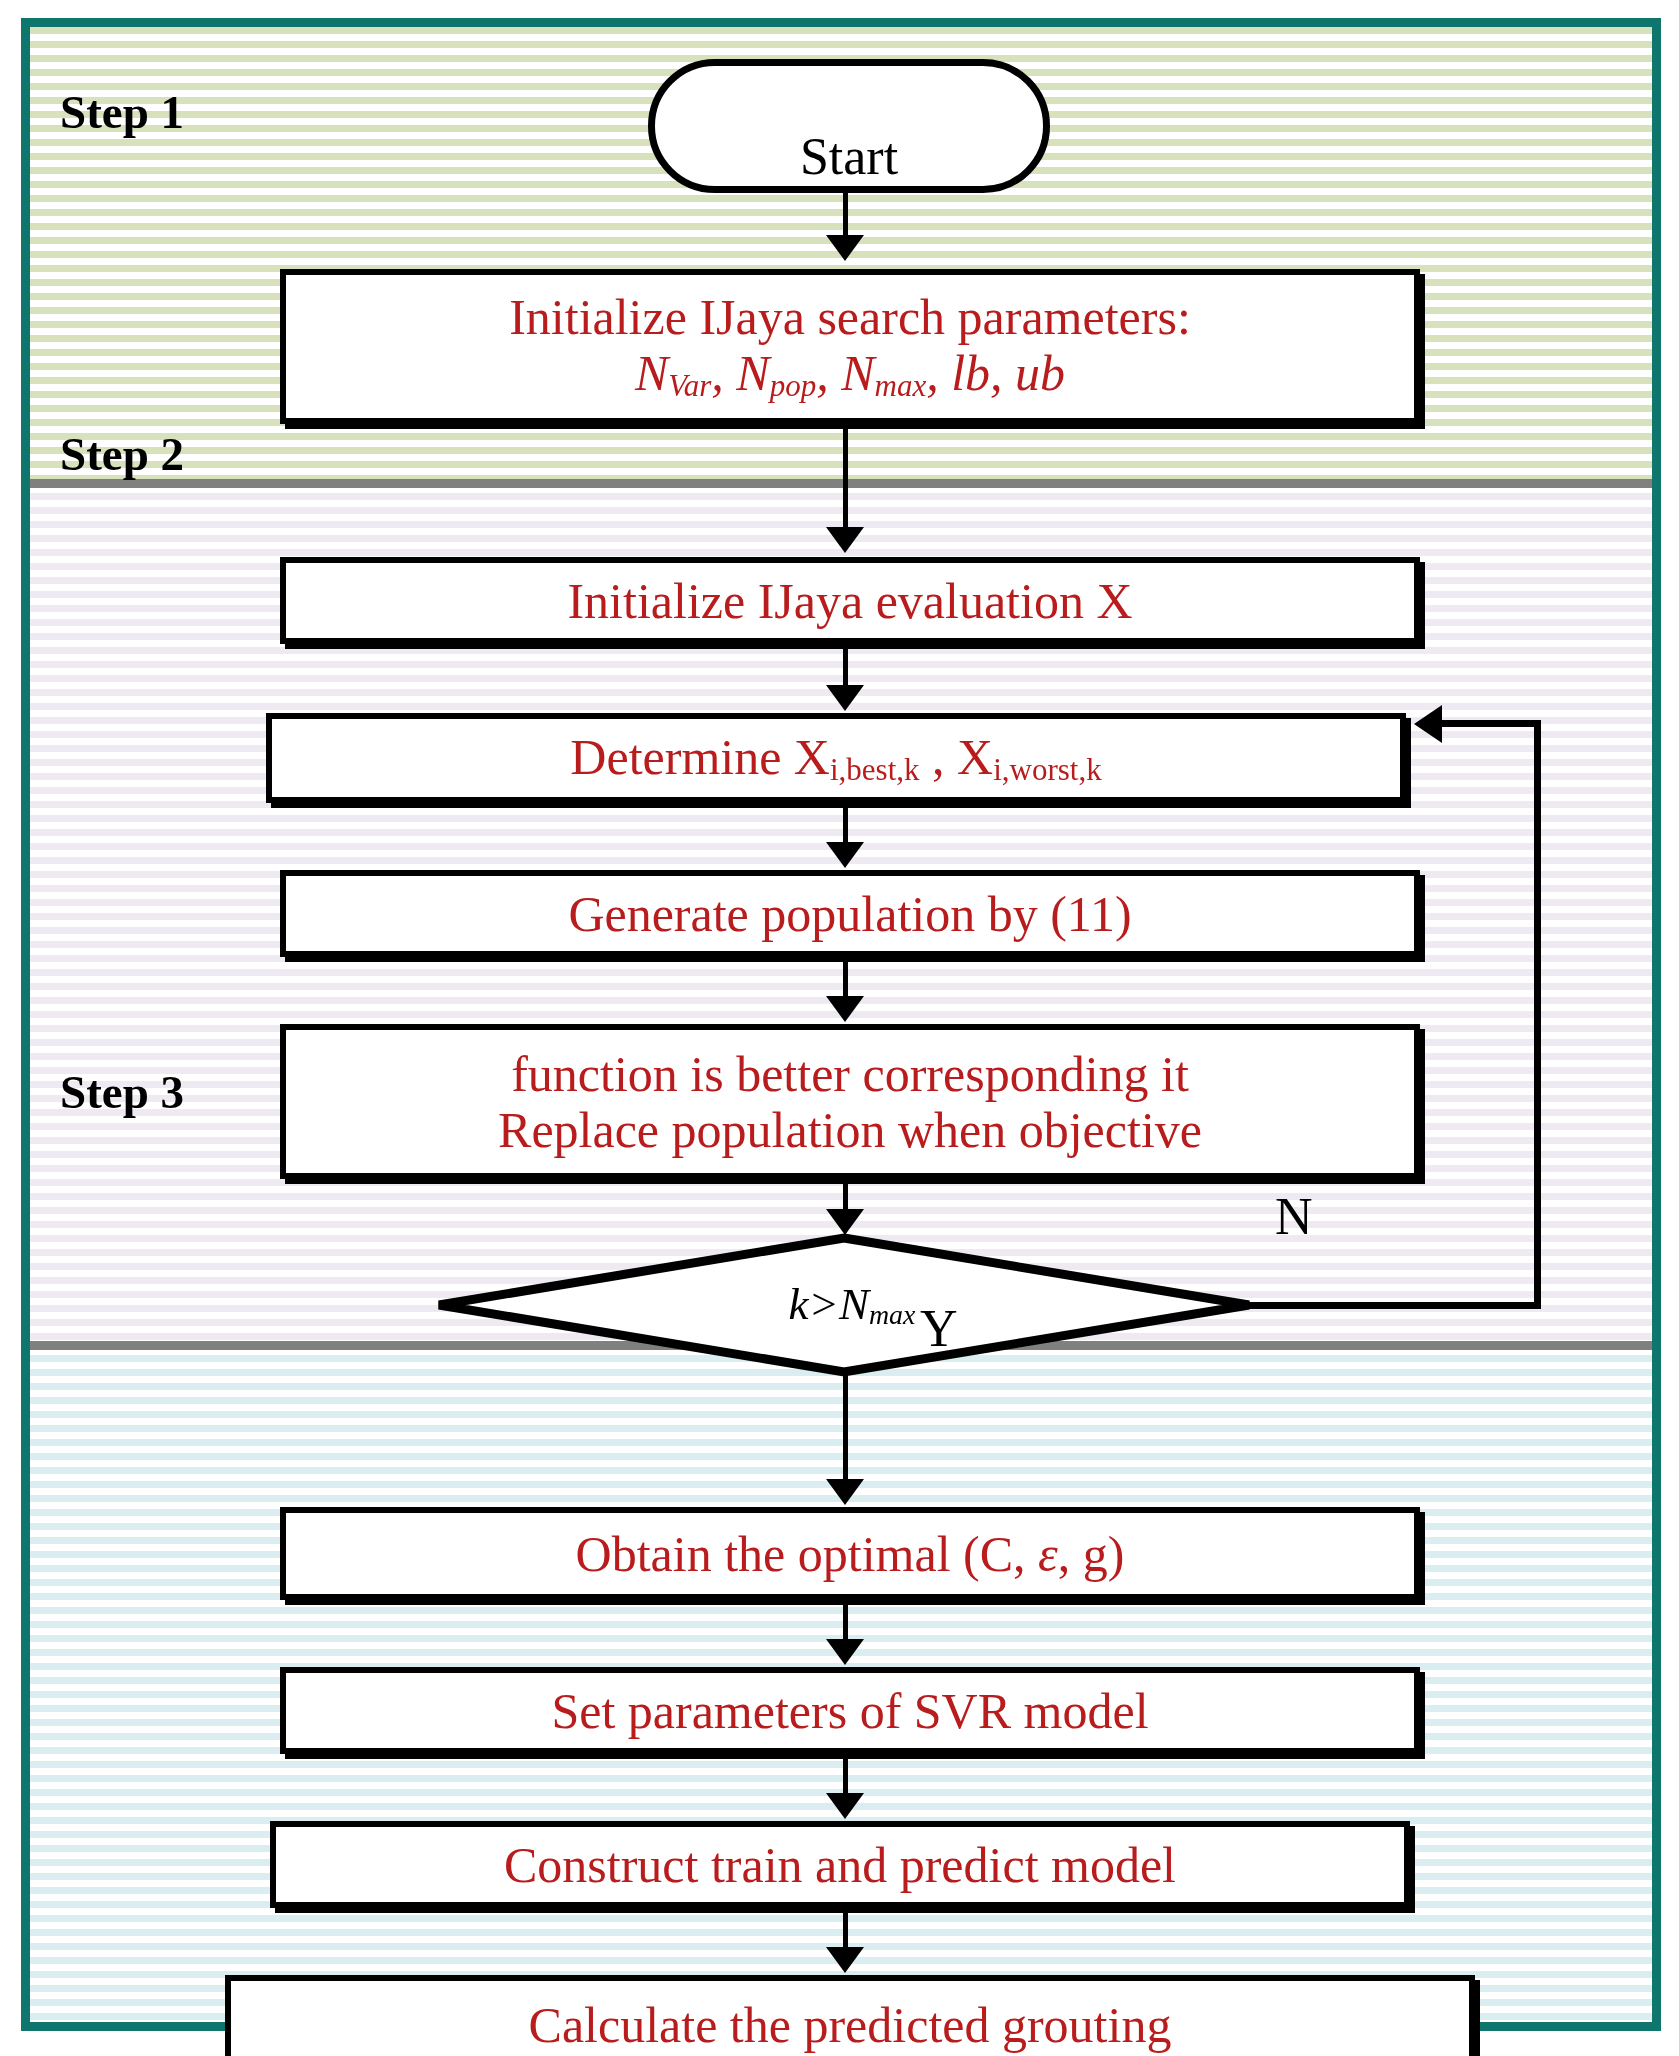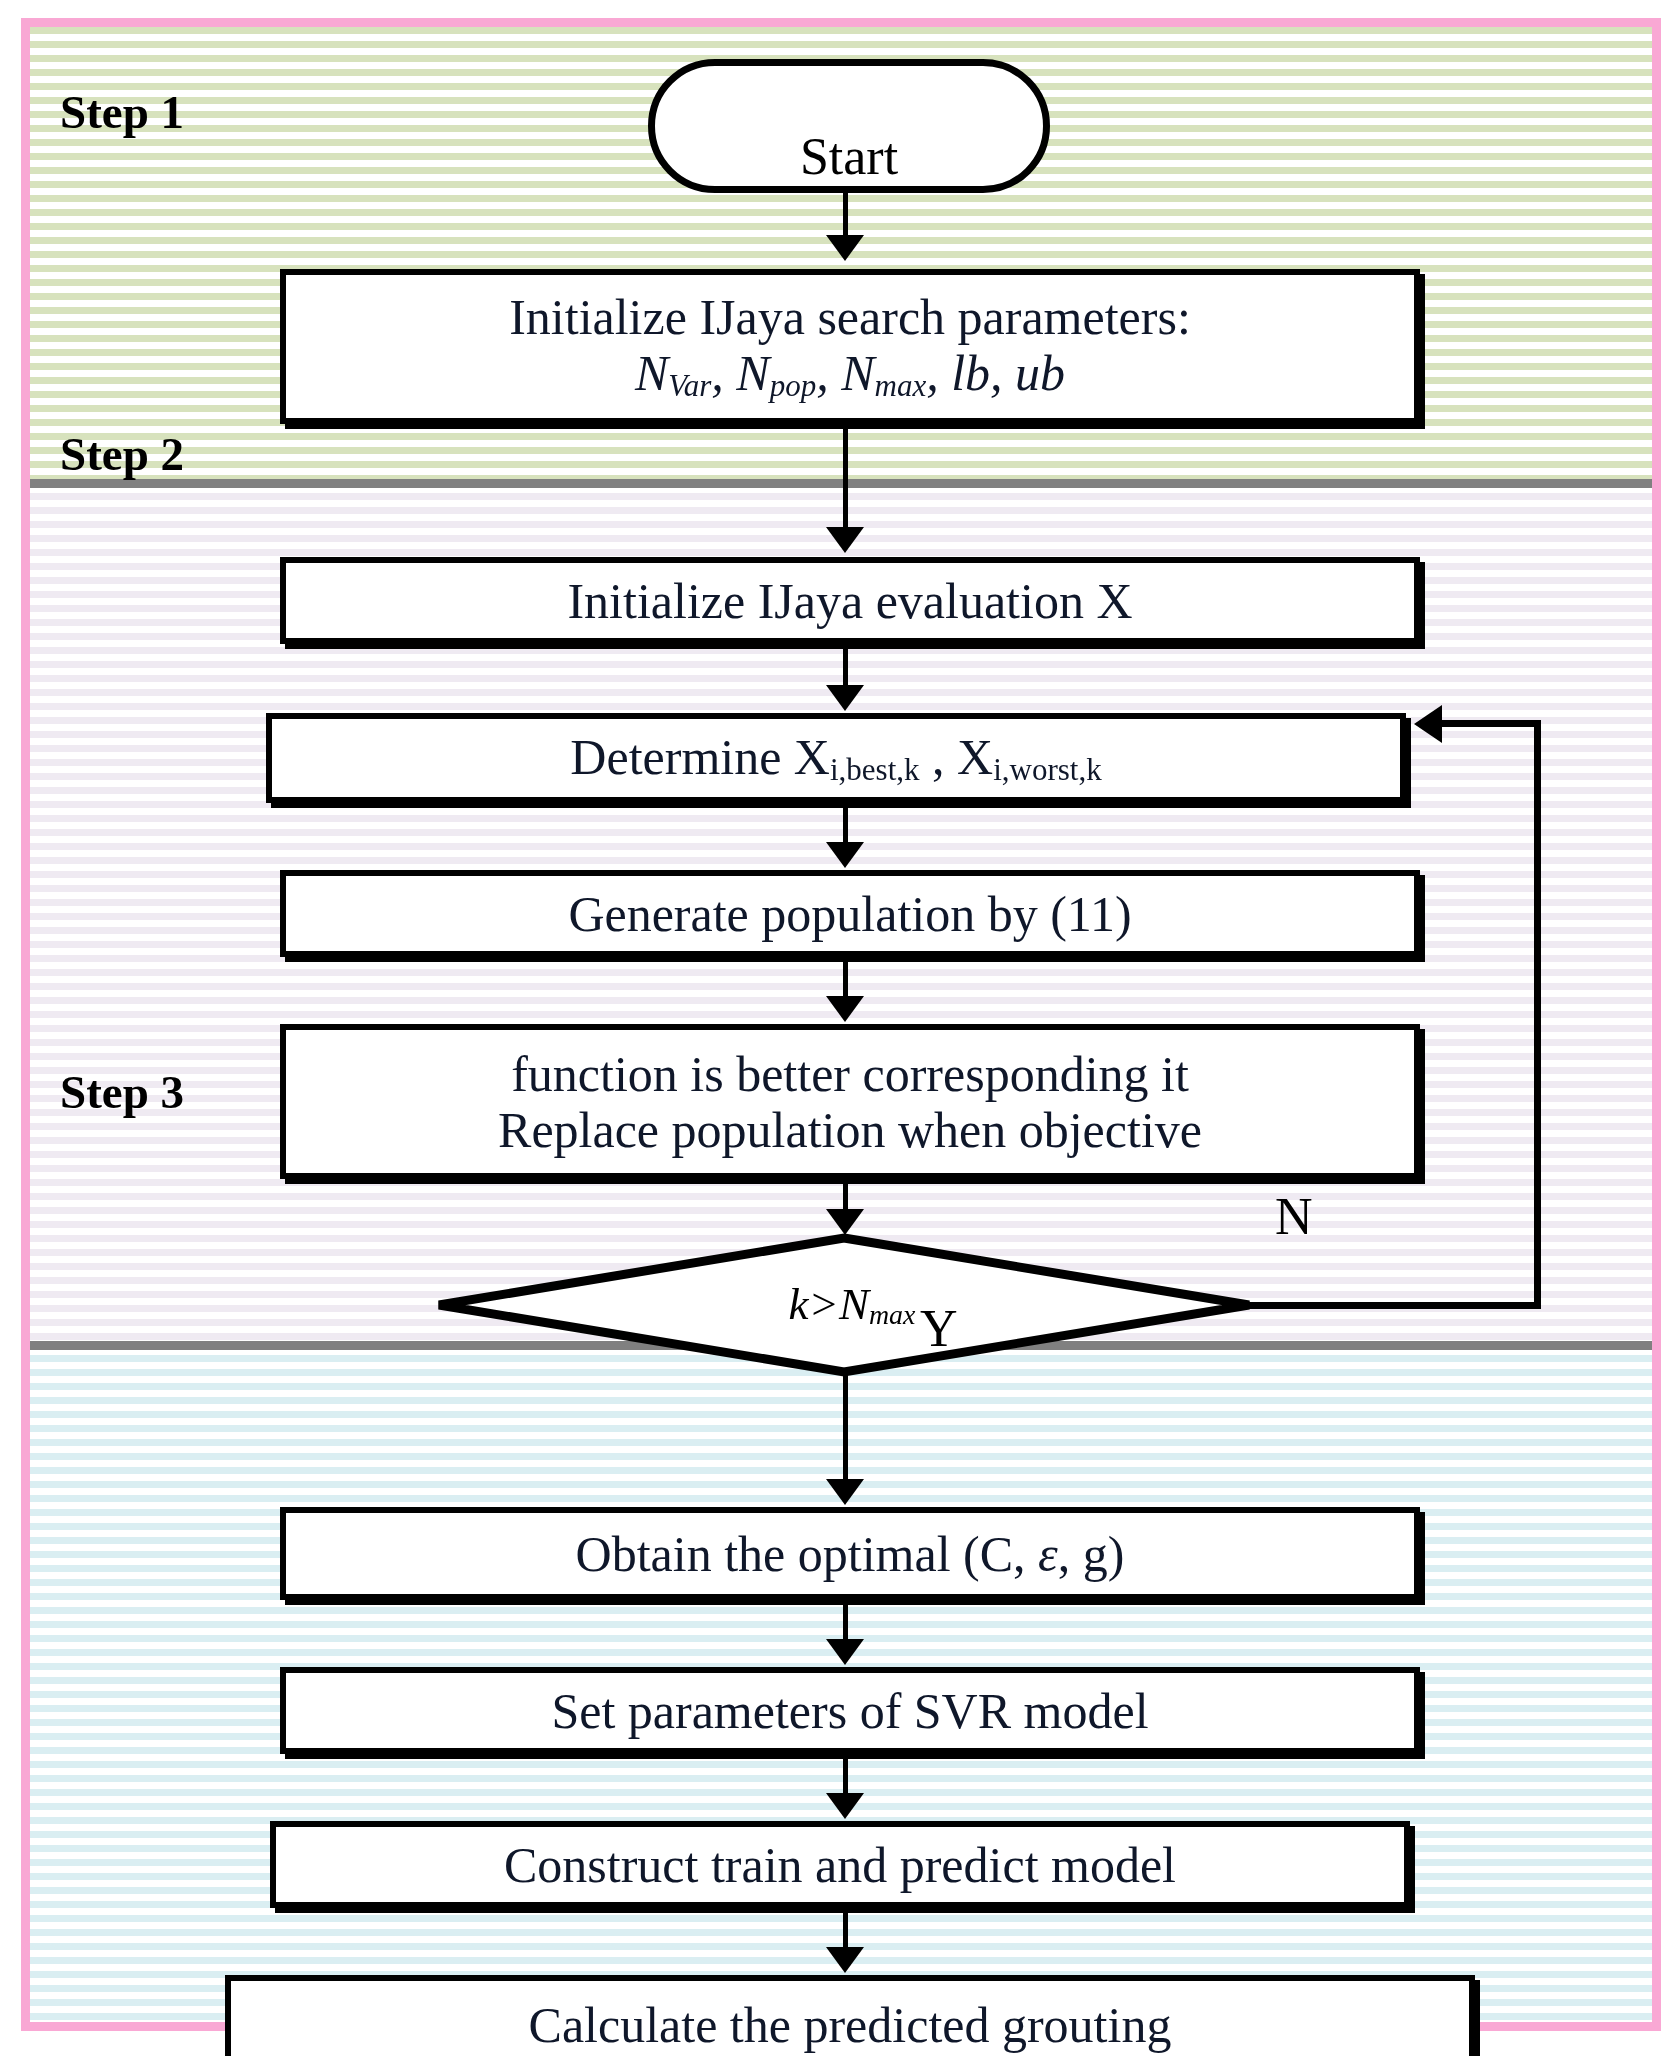--- a/index.html
+++ b/index.html
@@ -1,40 +1,40 @@
 <!DOCTYPE html>
 <html><head>
 <meta charset="utf-8">
 <style>
   html,body{margin:0;padding:0;background:#ffffff;}
   body{font-family:"Liberation Serif", serif;}
   #page{position:relative;width:1679px;height:2056px;background:#ffffff;overflow:hidden;}
 
   
   .frame{position:absolute;left:21px;top:18px;width:1640px;height:2013px;
-         border:9px solid #f9a8d4;box-sizing:border-box;background:#ffffff;}
+         border:9px solid #0f766e;box-sizing:border-box;background:#ffffff;}
 
   
   .band{position:absolute;left:0;right:0;box-sizing:border-box;}
   .band-1{top:0;height:452px;
     background:repeating-linear-gradient(to bottom,#d7e2bd 0px,#d7e2bd 7px,#ffffff 7px,#ffffff 14px);}
   .band-2{top:452px;height:862px;
     background:repeating-linear-gradient(to bottom,#efeaf2 0px,#efeaf2 7px,#ffffff 7px,#ffffff 14px);}
   .band-3{top:1314px;height:681px;
     background:repeating-linear-gradient(to bottom,#daeef2 0px,#daeef2 7px,#ffffff 7px,#ffffff 14px);}
   .band-div{position:absolute;left:0;right:0;height:9px;background:#808080;}
 
   
   .step-label{position:absolute;font-weight:bold;font-size:47px;color:#000;
               font-family:"Liberation Serif", serif;letter-spacing:0px;white-space:nowrap;}
 
   
   .pbox{position:absolute;background:#ffffff;border:6px solid #000000;box-sizing:border-box;
         display:flex;align-items:center;justify-content:center;text-align:center;
-        font-size:50px;line-height:1.12;color:#0f172a;padding:2px 8px;
+        font-size:50px;line-height:1.12;color:#b91c1c;padding:2px 8px;
         box-shadow:5px 5px 0 0 #000;}
   .pbox .txt{width:100%;}
 
   
   .tbox{position:absolute;background:#ffffff;border:7px solid #000000;box-sizing:border-box;
         border-radius:74px;display:flex;align-items:flex-end;justify-content:center;
         font-size:52px;color:#000;}
 
   
   .diamond-wrap{position:absolute;}

